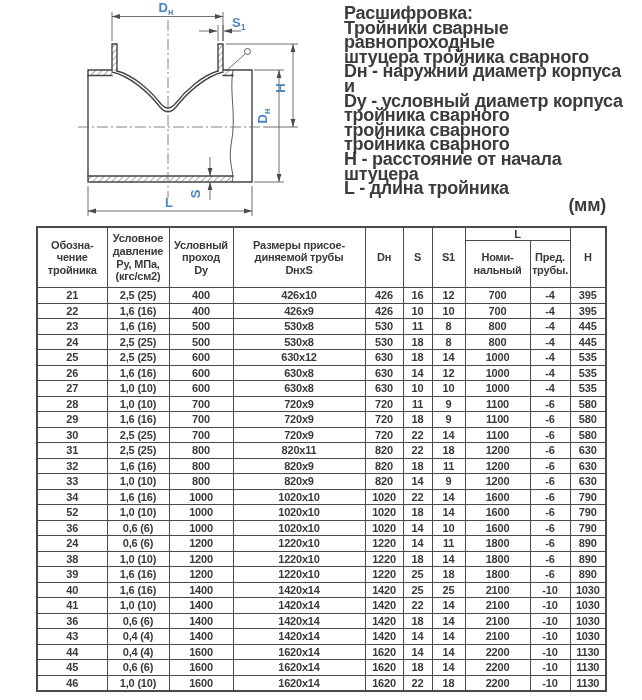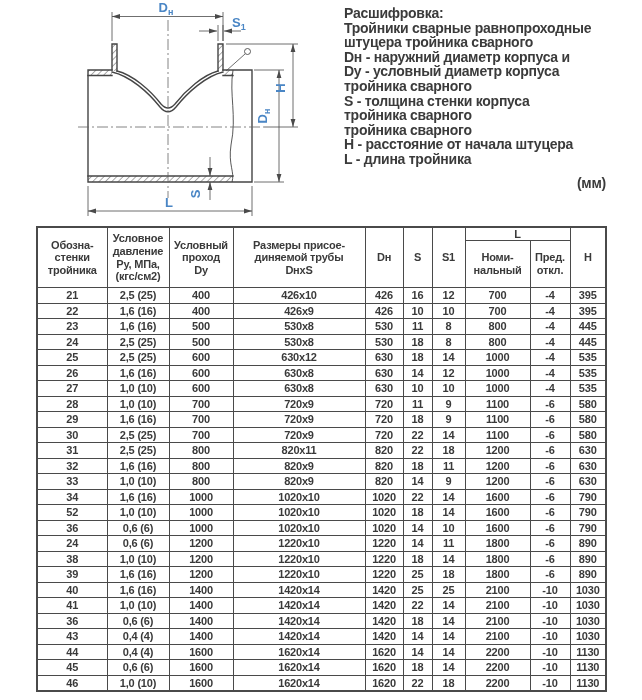--- a/index.html
+++ b/index.html
@@ -7,23 +7,23 @@
     width:642px;height:700px;position:relative;background:#ffffff;
     font-family:"Liberation Sans",sans-serif;color:#3a3a3a;overflow:hidden;
   }
   
   .diagram-svg{position:absolute;left:0;top:0;}
   .dim-label{font-family:"Liberation Sans",sans-serif;font-weight:bold;font-size:13px;fill:#4a86c5;}
   .dim-sub{font-size:9px;}
   
   .legend{
     position:absolute;left:344px;top:6px;width:286px;
-    font-size:14px;font-weight:bold;line-height:14.6px;letter-spacing:-0.25px;color:#3b3b3b;
+    font-size:18px;font-weight:bold;line-height:14.6px;letter-spacing:-0.25px;color:#3b3b3b;
   }
-  .legend .units{text-align:right;padding-right:24px;margin-top:9px;}
+  .legend .units{text-align:right;padding-right:24px;margin-top:2px;}
   
   .spec-table{
     position:absolute;left:36px;top:226px;width:569px;
     border-collapse:collapse;table-layout:fixed;
     font-size:11px;font-weight:bold;letter-spacing:-0.2px;color:#3a3a3a;
     border:2px solid #4a4a4a;
   }
   .spec-table th,.spec-table td{
     border:1.5px solid #4a4a4a;text-align:center;vertical-align:middle;padding:0;
   }
@@ -109,21 +109,20 @@
   </svg>
 
   <div class="legend">
     <div>Расшифровка:</div>
     <div>
         <div>Тройники сварные равнопроходные</div>
         <div>штуцера тройника сварного</div>
         <div>Dн - наружний диаметр корпуса и</div>
         <div>Dу - условный диаметр корпуса</div>
         <div>тройника сварного</div>
-        <div>S - толщина стенки корпуса</div>
         <div>тройника сварного</div>
         <div>тройника сварного</div>
         <div>H - расстояние от начала штуцера</div>
         <div>L - длина тройника</div>
       </div>
     <div class="units">(мм)</div>
   </div>
 
   <table class="spec-table">
     <colgroup>
@@ -134,21 +133,21 @@
         <col style="width:38px">
         <col style="width:29px">
       <col style="width:33px">
         <col style="width:65px">
         <col style="width:40px">
       <col style="width:36px">
     </colgroup>
     <thead>
       <tr>
         <th rowspan="2">Обозна-
-стенки
+чение
 тройника</th>
         <th rowspan="2">Условное
 давление
 Ру, МПа,
 (кгс/см2)</th>
         <th rowspan="2">Условный
 проход
 Dу</th>
         <th rowspan="2">Размеры присое-
 диняемой трубы
@@ -156,21 +155,21 @@
         <th rowspan="2">Dн</th>
         <th rowspan="2">S</th>
         <th rowspan="2">S1</th>
         <th colspan="2" class="l-span-cell">L</th>
         <th rowspan="2">H</th>
       </tr>
       <tr class="l-sub-row">
         <th>Номи-
 нальный</th>
         <th>Пред.
-откл.</th>
+трубы.</th>
       </tr>
     </thead>
     <tbody>
         <tr>
           <td>21</td>
           <td>2,5 (25)</td>
           <td>400</td>
           <td>426x10</td>
           <td>426</td>
           <td>16</td>

